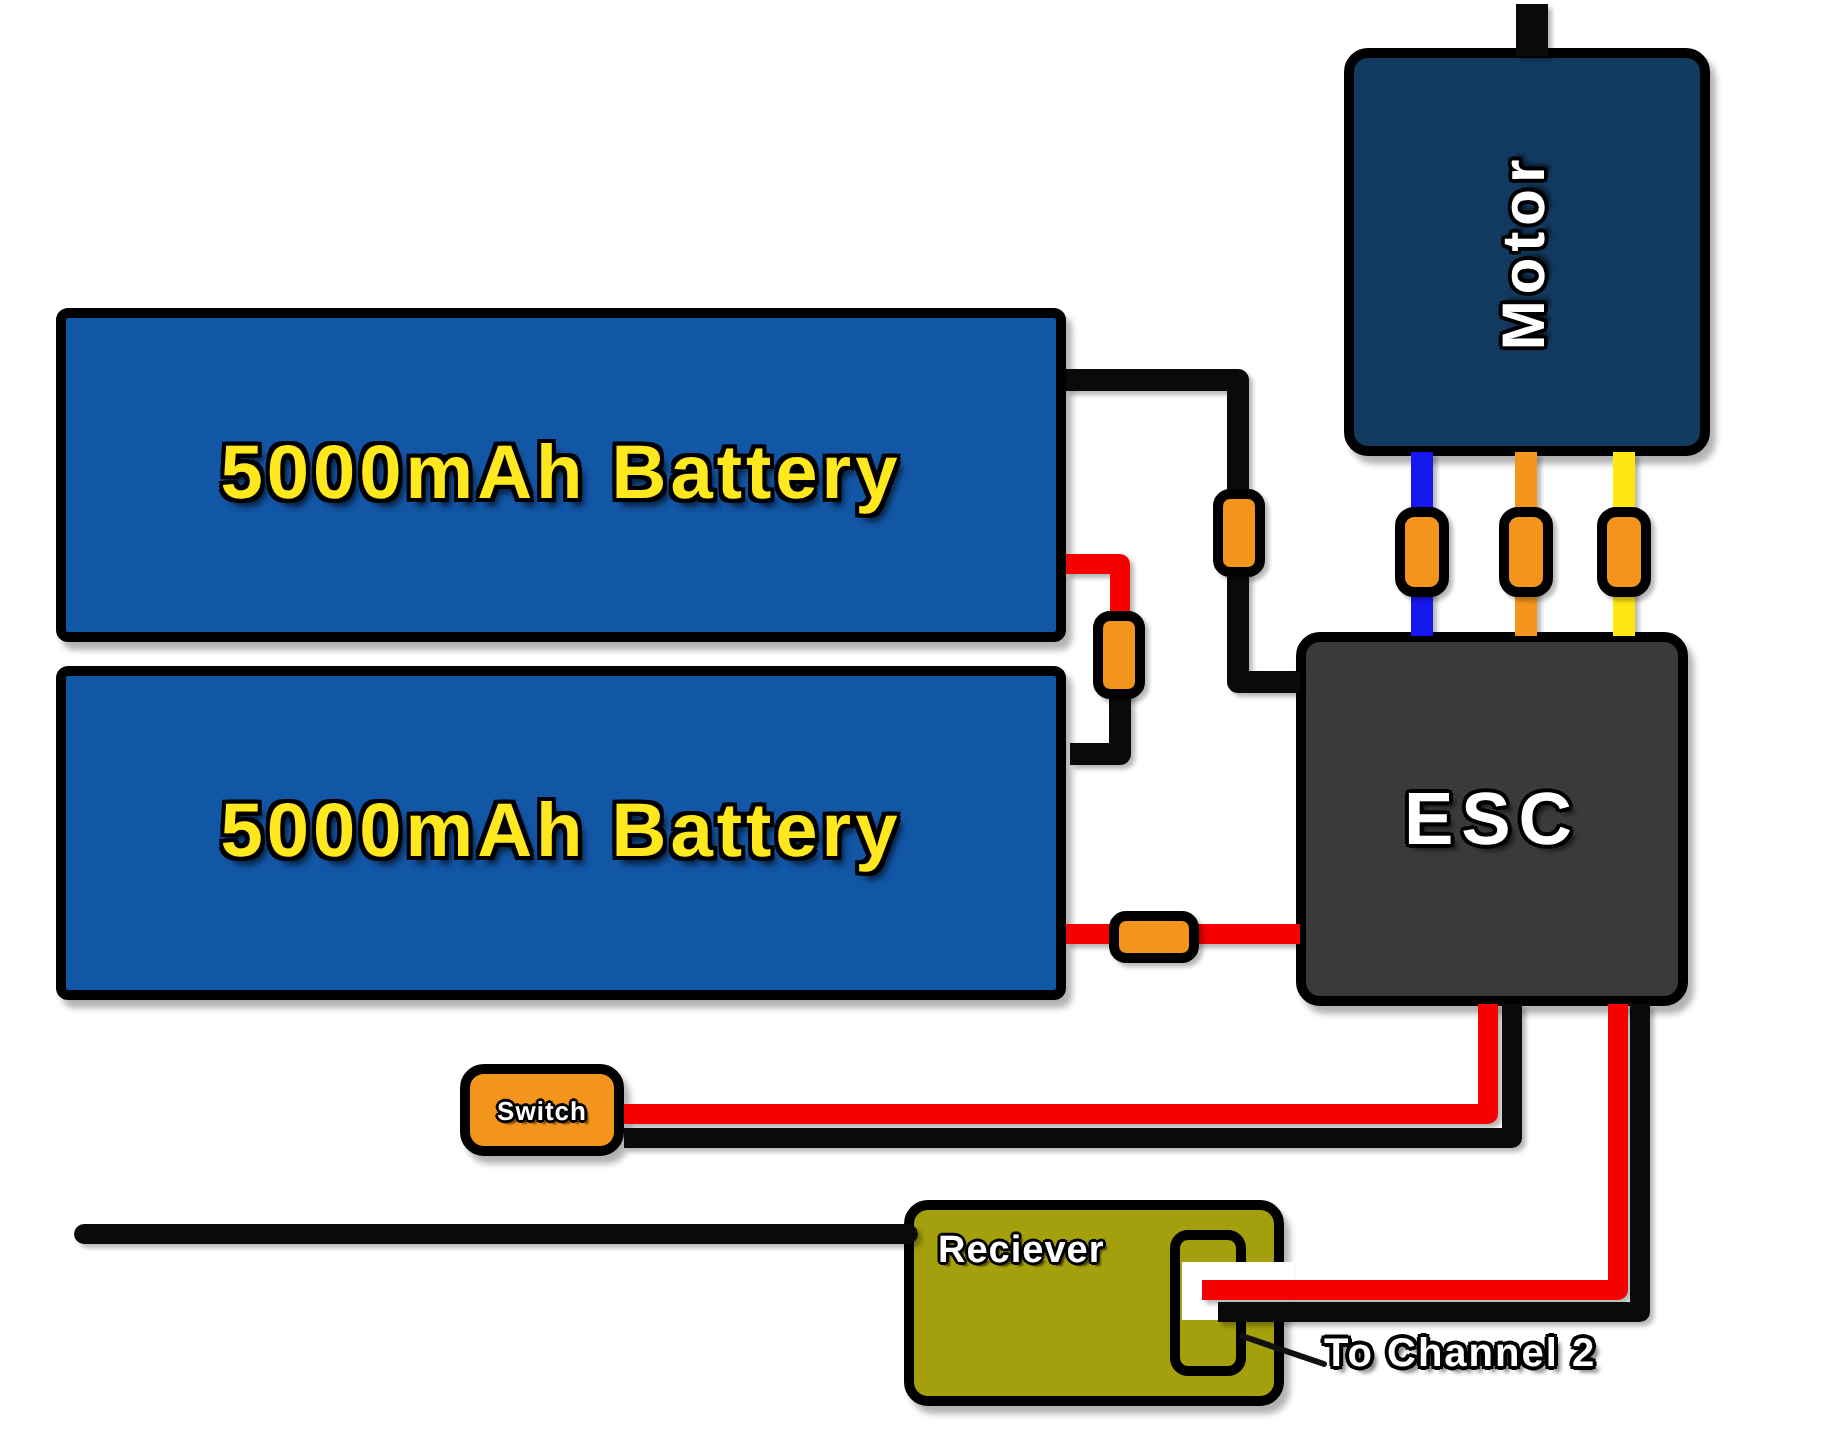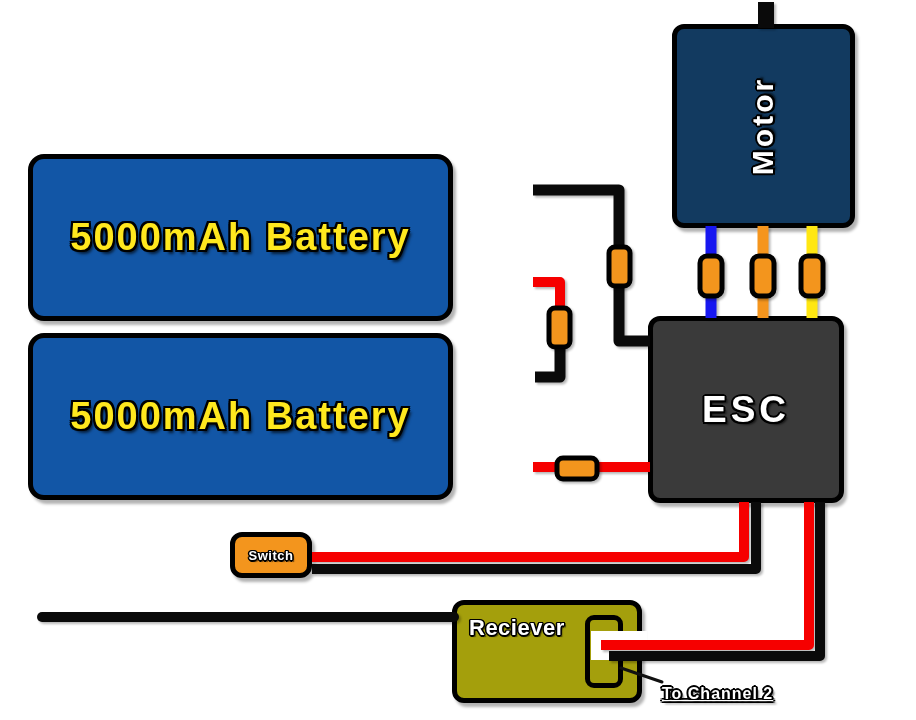--- a/index.html
+++ b/index.html
@@ -6,21 +6,21 @@
   #canvas{
     position:relative;width:916px;height:720px;background:#fff;overflow:hidden;
     font-family:"Liberation Sans","DejaVu Sans",sans-serif;font-weight:bold;
   }
   .box{
     position:absolute;box-sizing:border-box;border:5px solid #000;
     box-shadow:3px 4px 3px rgba(0,0,0,0.30);
     display:flex;align-items:center;justify-content:center;
   }
   .battery{
-    left:28px;width:425px;height:167px;border-radius:16px;
+    left:28px;width:505px;height:167px;border-radius:6px;
     background:var(--battery-fill,#1256a6);
   }
   #battery-top{top:154px;}
   #battery-bottom{top:333px;}
   .battery-label{
     color:var(--battery-text,#ffe81e);font-size:38px;letter-spacing:2px;
     text-shadow:2px 0 0 #000,-2px 0 0 #000,0 2px 0 #000,0 -2px 0 #000,
       2px 2px 0 #000,-2px 2px 0 #000,2px -2px 0 #000,-2px -2px 0 #000,
       3px 4px 3px rgba(0,0,0,0.65);
   }
@@ -49,30 +49,29 @@
   #switch{
     left:230px;top:532px;width:82px;height:46px;border-radius:12px;
     background:var(--switch-fill,#f3951d);
   }
   #switch-label{font-size:13px;letter-spacing:0.5px;}
   #receiver{
     left:452px;top:600px;width:190px;height:103px;border-radius:12px;
     background:var(--receiver-fill,#a49f0c);
     justify-content:flex-start;align-items:flex-start;
   }
-  #receiver-label{font-size:22px;margin:10px 0 12px 12px;letter-spacing:0.5px;}
+  #receiver-label{font-size:19px;margin:10px 0 12px 12px;letter-spacing:0.5px;}
   #receiver-port{
     position:absolute;left:585px;top:615px;width:38px;height:73px;
     box-sizing:border-box;border:5px solid #000;border-radius:9px;
     background:var(--receiver-fill,#a49f0c);
   }
   #channel-note{
-    position:absolute;left:662px;top:685px;font-size:16px;letter-spacing:1px;
+    position:absolute;left:662px;top:666px;font-size:20px;letter-spacing:1px;
     white-space:nowrap;
-    text-decoration:underline;
   }
   #wire-layer{position:absolute;left:0;top:0;z-index:5;}
   #wire-layer .wire,#wire-layer .connector,#wire-layer .shaft{
     filter:drop-shadow(2px 2px 1px rgba(0,0,0,0.28));
   }
   .wk{stroke:var(--wire-black,#0a0a0a);}
   .wr{stroke:var(--wire-red,#f60000);}
   .wb{stroke:var(--wire-blue,#1717f0);}
   .wo{stroke:var(--wire-orange,#f5951d);}
   .wy{stroke:var(--wire-yellow,#ffe712);}

